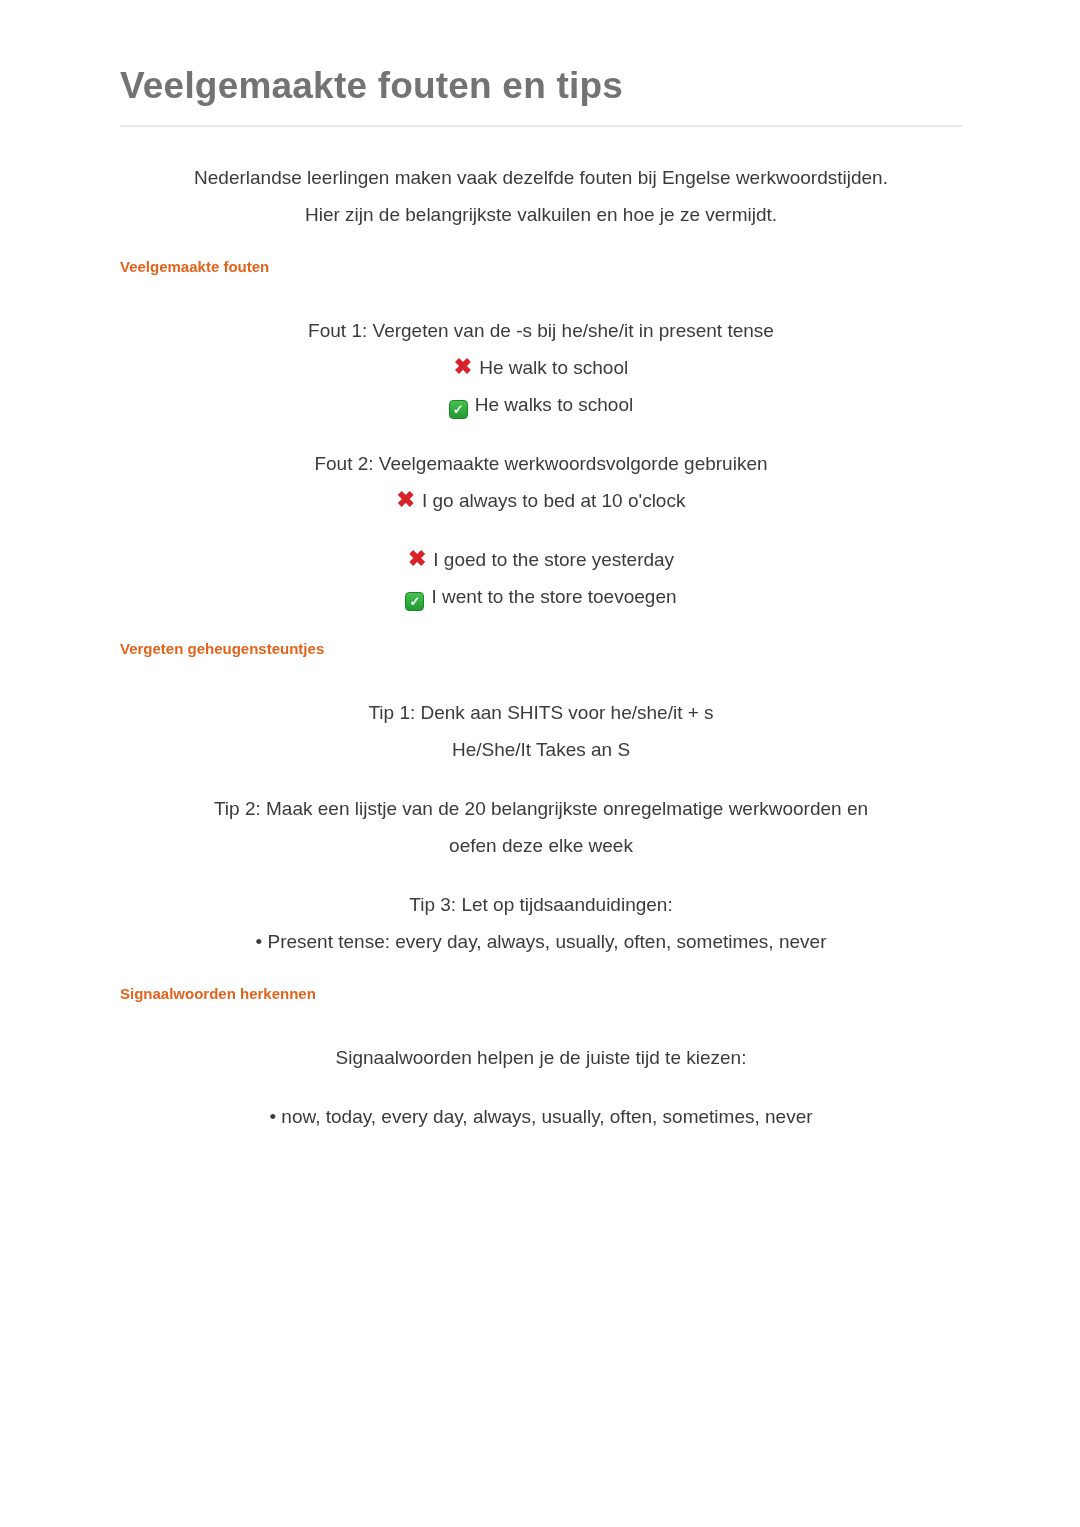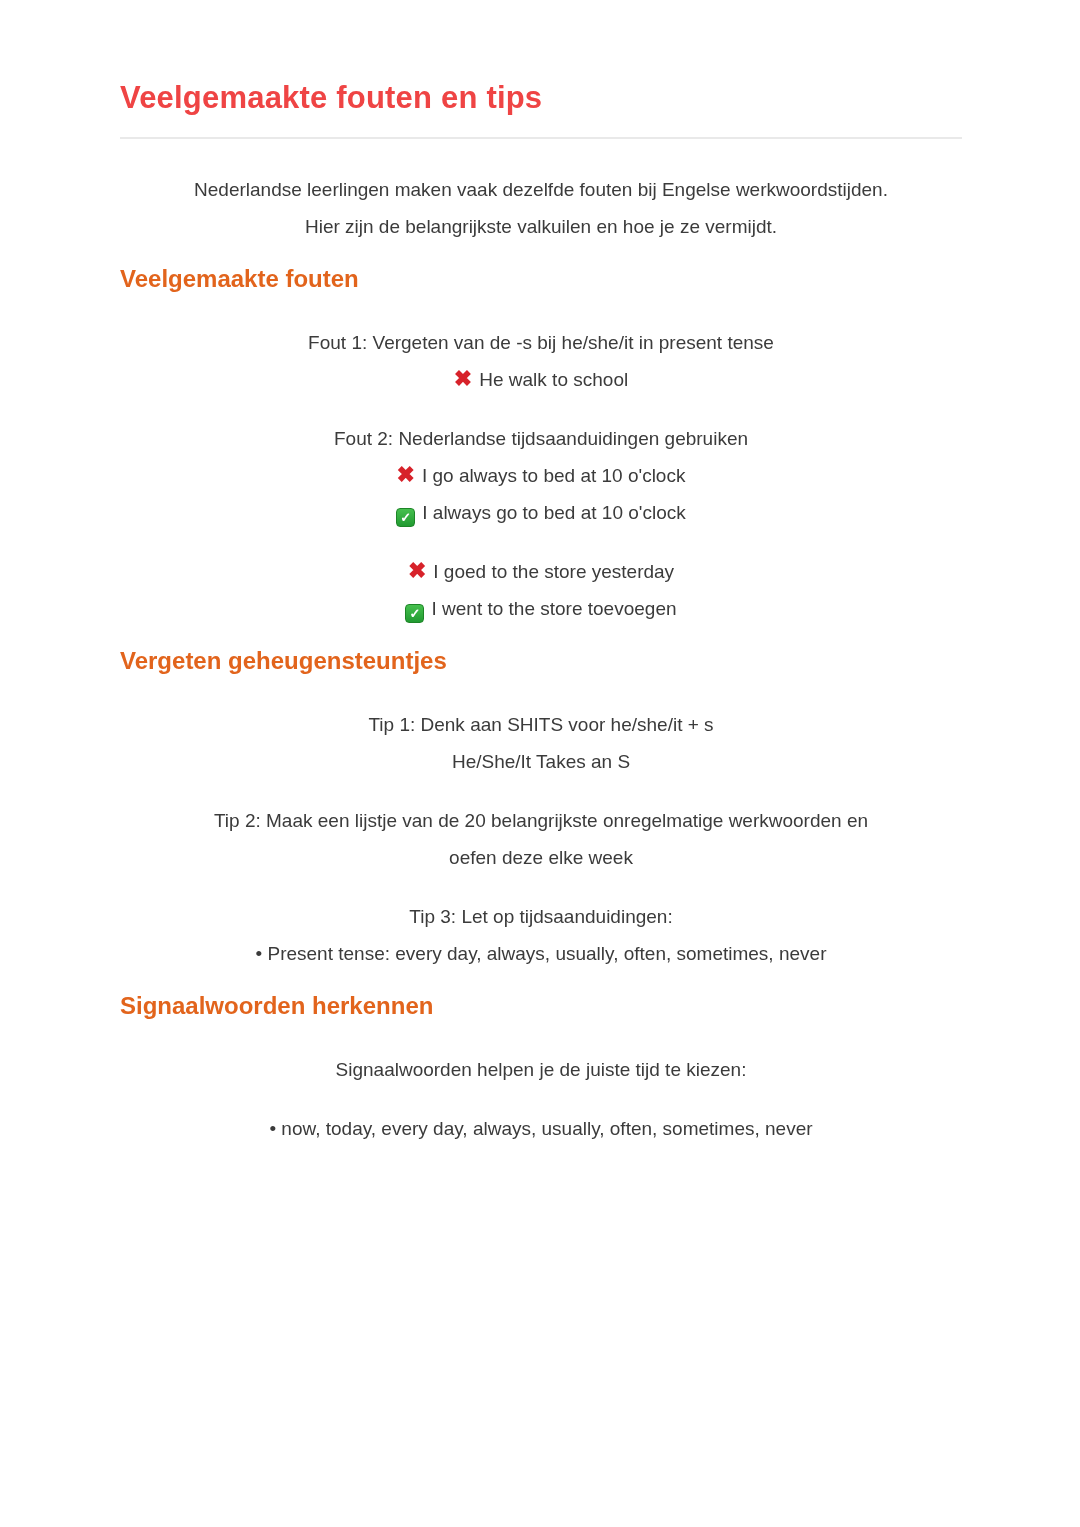--- a/index.html
+++ b/index.html
@@ -14,36 +14,36 @@
     box-sizing: border-box;
     padding: 66px 118px 0 120px;
     background: #ffffff;
     font-family: "Liberation Sans", sans-serif;
     font-size: 19px;
     line-height: 37px;
     color: #3b3b3b;
     overflow: hidden;
   }
   h1.doc-title {
-    margin: 12px 0 19px 0;
-    color: #ef4444;
-    font-size: 31px;
+    margin: 0 0 19px 0;
+    color: #737373;
+    font-size: 37px;
     line-height: 40px;
     font-weight: 700;
     letter-spacing: 0.2px;
   }
   .title-rule {
     border: none;
     border-top: 2px solid #e9e9e9;
     margin: 0 0 32px 0;
   }
   h2.section-heading {
     margin: 10px 0 33px 0;
     color: #e2641c;
-    font-size: 24px;
+    font-size: 15px;
     line-height: 24px;
     font-weight: 700;
   }
   .block {
     margin: 0 0 22px 0;
     text-align: center;
   }
   .line {
     display: block;
   }
@@ -90,29 +90,29 @@
     <span class="line">Hier zijn de belangrijkste valkuilen en hoe je ze vermijdt.</span>
   </div>
 
   <h2 class="section-heading">Veelgemaakte fouten</h2>
 
   <div class="block">
     <span class="line">Fout 1: Vergeten van de -s bij he/she/it in present tense</span>
     <span class="example-line">
       <span class="mark-x">✖</span><span>He walk to school</span>
     </span>
+    <span class="example-line">
+      <span class="mark-check">✓</span><span>He walks to school</span>
+    </span>
   </div>
 
   <div class="block">
-    <span class="line">Fout 2: Nederlandse tijdsaanduidingen gebruiken</span>
+    <span class="line">Fout 2: Veelgemaakte werkwoordsvolgorde gebruiken</span>
     <span class="example-line">
       <span class="mark-x">✖</span><span>I go always to bed at 10 o'clock</span>
-    </span>
-    <span class="example-line">
-      <span class="mark-check">✓</span><span>I always go to bed at 10 o'clock</span>
     </span>
   </div>
 
   <div class="block">
     <span class="example-line">
       <span class="mark-x">✖</span><span>I goed to the store yesterday</span>
     </span>
     <span class="example-line">
       <span class="mark-check">✓</span><span>I went to the store toevoegen</span>
     </span>

